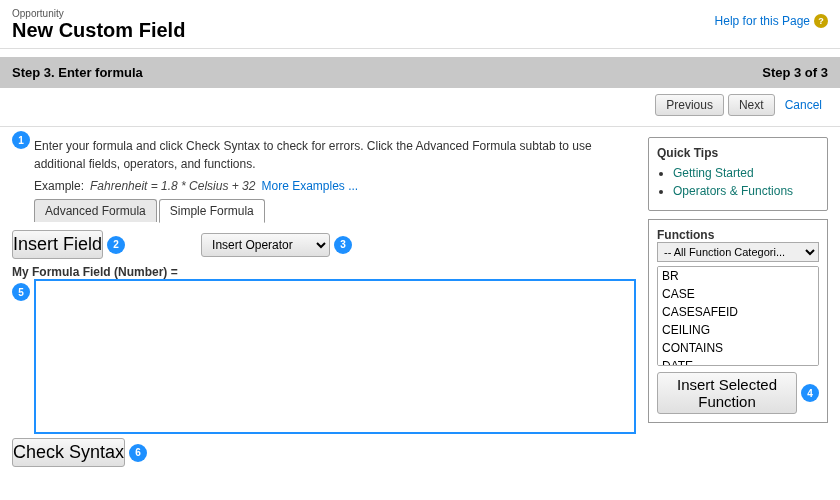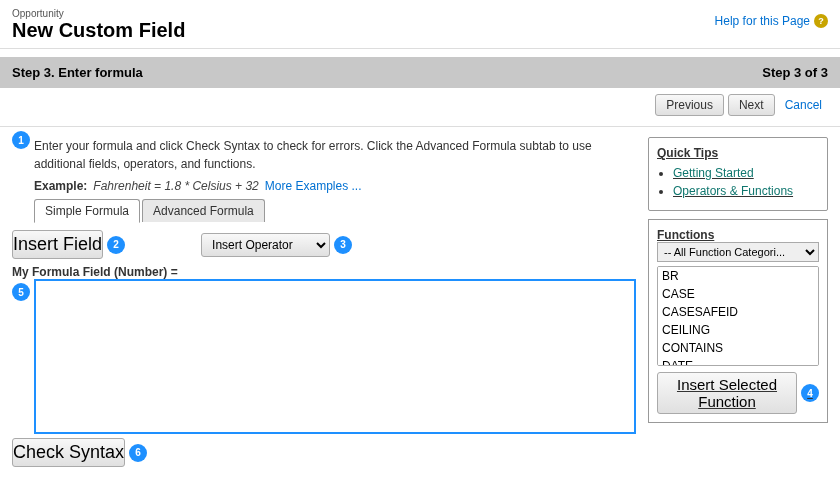--- a/index.html
+++ b/index.html
@@ -104,41 +104,40 @@
       gap: 12px;
     }
 
     .left-panel {
       flex: 1;
     }
 
     .right-panel {
       width: 180px;
       flex-shrink: 0;
-      text-decoration: underline;
     }
 
     
     .intro-text {
       font-size: 12px;
       color: #333;
       padding: 6px 0 6px 0;
       line-height: 1.5;
     }
 
     
     .example-row {
       display: flex;
       align-items: center;
       gap: 6px;
       margin-bottom: 6px;
       font-size: 12px;
     }
     .example-label {
-      font-weight: bold;
+      font-weight: normal;
     }
     .example-value {
       font-style: italic;
       color: #444;
     }
     .more-examples-link {
       color: #0070d2;
       text-decoration: none;
       font-size: 12px;
     }
@@ -344,22 +343,22 @@
       <div>
         <div class="intro-text">Enter your formula and click Check Syntax to check for errors. Click the Advanced Formula subtab to use additional fields, operators, and functions.</div>
 
         <div class="example-row">
           <span class="example-label">Example:</span>
           <span class="example-value">Fahrenheit = 1.8 * Celsius + 32</span>
           <a class="more-examples-link" href="#">More Examples ...</a>
         </div>
 
         <div class="tabs-row">
+          <div class="tab">Advanced Formula</div>
           <div class="tab active">Simple Formula</div>
-          <div class="tab">Advanced Formula</div>
         </div>
       </div>
     </div>
 
     <div class="insert-row">
       <div class="insert-row-inner">
         <button class="btn-insert">Insert Field</button>
         <span class="badge">2</span>
       </div>
       <div style="width:60px;"></div>

